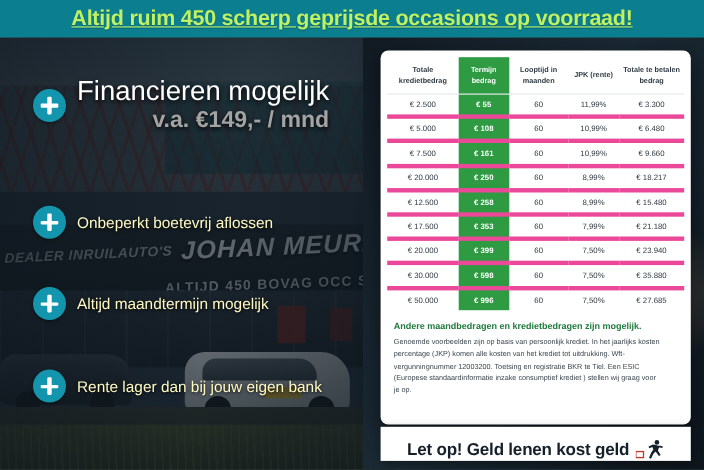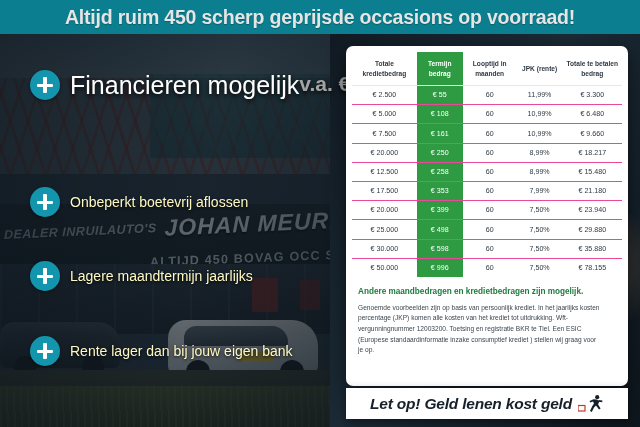--- a/index.html
+++ b/index.html
@@ -26,26 +26,27 @@
     left: 0; top: 0;
     width: 640px;
     height: 34px;
     background: #0b7f8f;
     display: flex;
     align-items: center;
     justify-content: center;
     z-index: 40;
   }
   .topbar-text {
-    color: #e5e5e5;
+    color: #bef264;
     font-size: 19.5px;
     font-weight: bold;
     letter-spacing: -0.2px;
     white-space: nowrap;
     text-shadow: 0 1px 1px rgba(0,0,0,.25);
+    text-decoration: underline;
   }
 
   
   .photo {
     position: absolute;
     left: 0; top: 34px;
     width: 640px;
     height: 393px;
     overflow: hidden;
     background: #2b3a47;
@@ -215,21 +216,21 @@
   }
   .plus-icon:before { left: 7px; top: 13.5px; width: 16px; height: 3.5px; }
   .plus-icon:after  { left: 13.25px; top: 7px; width: 3.5px; height: 16px; }
 
   .bullet-text {
     color: #fef9c3;
     font-size: 14px;
     white-space: nowrap;
     text-shadow: 0 1px 3px rgba(0,0,0,.85);
   }
-  .headline-wrap { display: flex; flex-direction: row; }
+  .headline-wrap { display: flex; flex-direction: column; }
   .headline-1 {
     color: #ffffff;
     font-size: 25px;
     line-height: 1.08;
     white-space: nowrap;
     text-shadow: 0 2px 4px rgba(0,0,0,.85);
   }
   .headline-2 {
     color: #a3a3a3;
     font-size: 21px;
@@ -266,25 +267,25 @@
     padding: 7px 1px 7px 1px;
     line-height: 1.45;
     text-align: center;
     vertical-align: middle;
   }
   table.rate-table td {
     font-size: 7.1px;
     color: #2f3a44;
     padding: 5.1px 1px;
     text-align: center;
-    border-top: 1px solid #ec4899;
+    border-top: 4px solid #ec4899;
     white-space: nowrap;
   }
   table.rate-table tr:first-child td { border-top: 1px solid #e4e8eb; }
-  .col-hl { background: #2e9b42 !important; color: #ffffff !important; font-weight: normal; }
+  .col-hl { background: #2e9b42 !important; color: #ffffff !important; font-weight: bold; }
   th.col-hl { border-radius: 0; }
   table.rate-table colgroup col:nth-child(1) { width: 24%; }
   table.rate-table colgroup col:nth-child(2) { width: 17%; }
   table.rate-table colgroup col:nth-child(3) { width: 20%; }
   table.rate-table colgroup col:nth-child(4) { width: 17%; }
   table.rate-table colgroup col:nth-child(5) { width: 22%; }
 
   .fineprint {
     padding: 6px 28px 4px 12px;
   }
@@ -303,25 +304,24 @@
   }
 
   
   .warnstrip {
     position: absolute;
     left: 346px; top: 388px;
     width: 282px; height: 31px;
     background: #ffffff;
     z-index: 31;
     display: flex;
-    align-items: center;
+    align-items: flex-end;
     justify-content: center;
     gap: 6px;
     box-shadow: 0 3px 10px rgba(0,0,0,.45);
-    font-style: italic;
   }
   .warn-text {
     color: #16202a;
     font-size: 15.5px;
     font-weight: bold;
     white-space: nowrap;
     letter-spacing: -0.2px;
   }
   .afm-logo {
     position: relative;
@@ -375,21 +375,21 @@
       </span>
     </div>
 
     <div class="bullet-row b2">
       <span class="plus-icon"></span>
       <span class="bullet-text">Onbeperkt boetevrij aflossen</span>
     </div>
 
     <div class="bullet-row b3">
       <span class="plus-icon"></span>
-      <span class="bullet-text">Lagere maandtermijn jaarlijks</span>
+      <span class="bullet-text">Altijd maandtermijn mogelijk</span>
     </div>
 
     <div class="bullet-row b4">
       <span class="plus-icon"></span>
       <span class="bullet-text">Rente lager dan bij jouw eigen bank</span>
     </div>
 
   </div>
 
   <div class="card">
@@ -455,39 +455,32 @@
               <td>€ 21.180</td>
             </tr>
             <tr>
               <td>€ 20.000</td>
               <td class="col-hl">€ 399</td>
               <td>60</td>
               <td>7,50%</td>
               <td>€ 23.940</td>
             </tr>
             <tr>
-              <td>€ 25.000</td>
-              <td class="col-hl">€ 498</td>
-              <td>60</td>
-              <td>7,50%</td>
-              <td>€ 29.880</td>
-            </tr>
-            <tr>
               <td>€ 30.000</td>
               <td class="col-hl">€ 598</td>
               <td>60</td>
               <td>7,50%</td>
               <td>€ 35.880</td>
             </tr>
             <tr>
               <td>€ 50.000</td>
               <td class="col-hl">€ 996</td>
               <td>60</td>
               <td>7,50%</td>
-              <td>€ 78.155</td>
+              <td>€ 27.685</td>
             </tr>
           </tbody>
       </table>
     </div>
 
     <div class="fineprint">
       <div class="fine-title">Andere maandbedragen en kredietbedragen zijn mogelijk.</div>
       <div class="fine-body">Genoemde voorbeelden zijn op basis van persoonlijk krediet. In het jaarlijks kosten percentage (JKP) komen alle kosten van het krediet tot uitdrukking. Wft-vergunningnummer 12003200. Toetsing en registratie BKR te Tiel. Een ESIC (Europese standaardinformatie inzake consumptief krediet ) stellen wij graag voor je op.</div>
     </div>
   </div>

